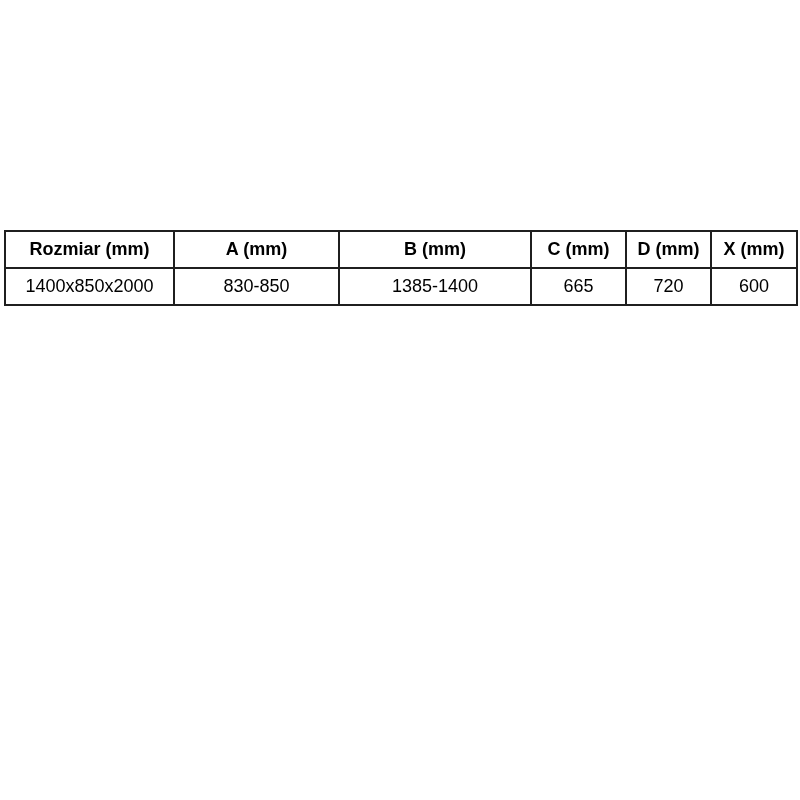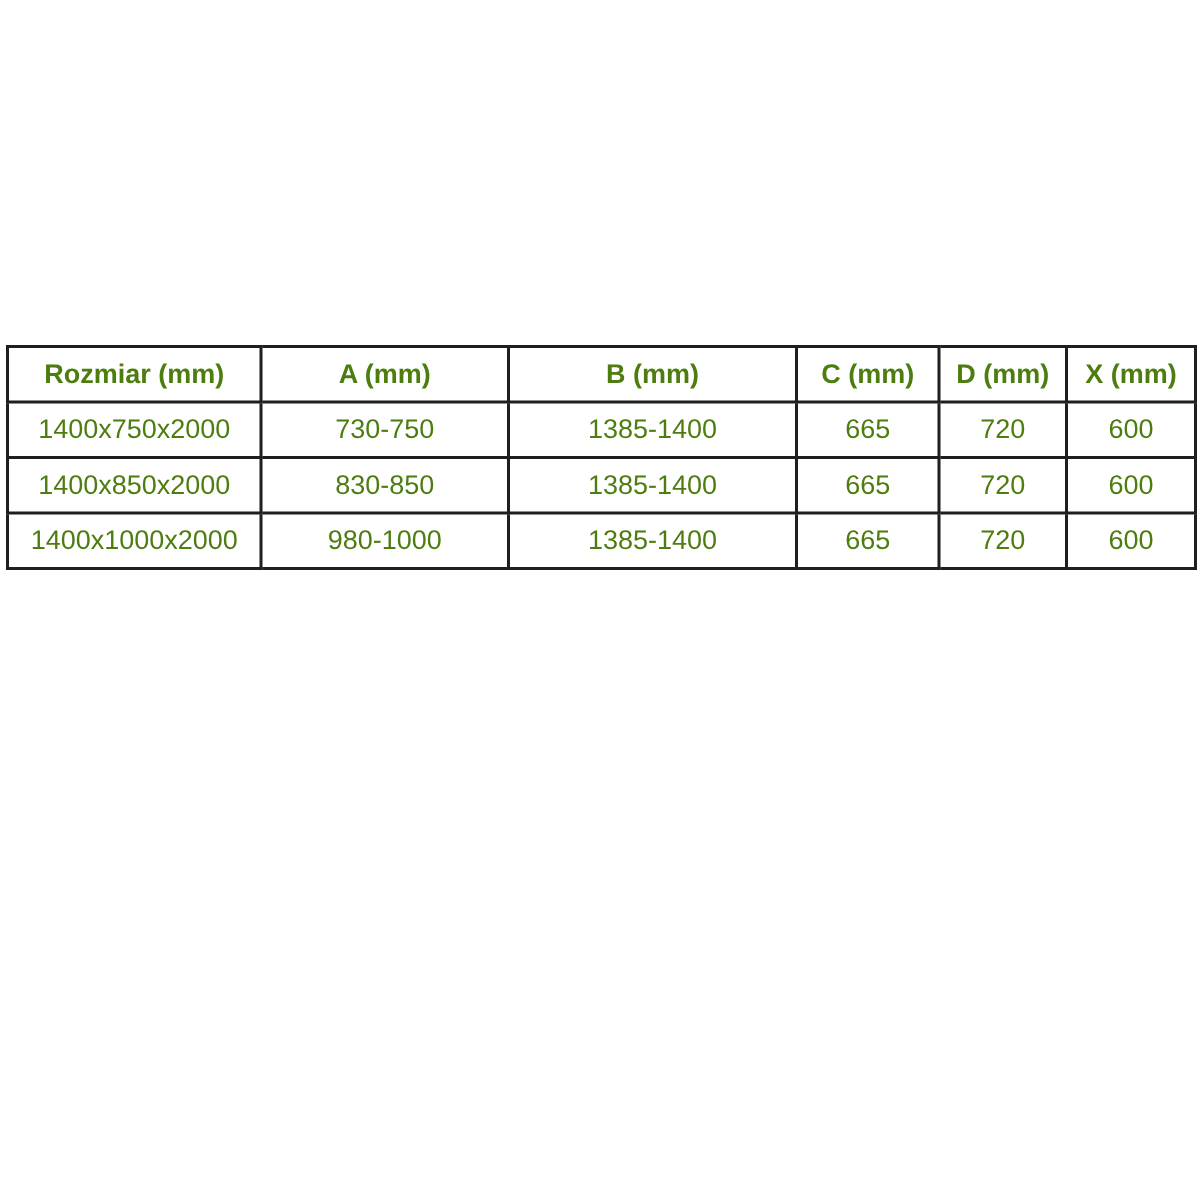--- a/index.html
+++ b/index.html
@@ -25,21 +25,21 @@
   }
   table.spec-table th,
   table.spec-table td {
     border: 2px solid #1f1f1f;
     height: 35px;
     padding: 0 2px;
     text-align: center;
     vertical-align: middle;
     font-size: 18px;
     line-height: 1.1;
-    color: #4d7c0f;
+    color: #000000;
     background: #ffffff;
     overflow: hidden;
     white-space: nowrap;
   }
   table.spec-table th {
     font-weight: bold;
   }
   col.c-rozmiar { width: 169px; }
   col.c-a       { width: 165px; }
   col.c-b       { width: 192px; }
@@ -65,38 +65,22 @@
           <th>Rozmiar (mm)</th>
           <th>A (mm)</th>
           <th>B (mm)</th>
           <th>C (mm)</th>
           <th>D (mm)</th>
           <th>X (mm)</th>
         </tr>
     </thead>
     <tbody>
         <tr>
-          <td>1400x750x2000</td>
-          <td>730-750</td>
-          <td>1385-1400</td>
-          <td>665</td>
-          <td>720</td>
-          <td>600</td>
-        </tr>
-        <tr>
           <td>1400x850x2000</td>
           <td>830-850</td>
-          <td>1385-1400</td>
-          <td>665</td>
-          <td>720</td>
-          <td>600</td>
-        </tr>
-        <tr>
-          <td>1400x1000x2000</td>
-          <td>980-1000</td>
           <td>1385-1400</td>
           <td>665</td>
           <td>720</td>
           <td>600</td>
         </tr>
       </tbody>
   </table>
 </div>
 
 </body></html>

